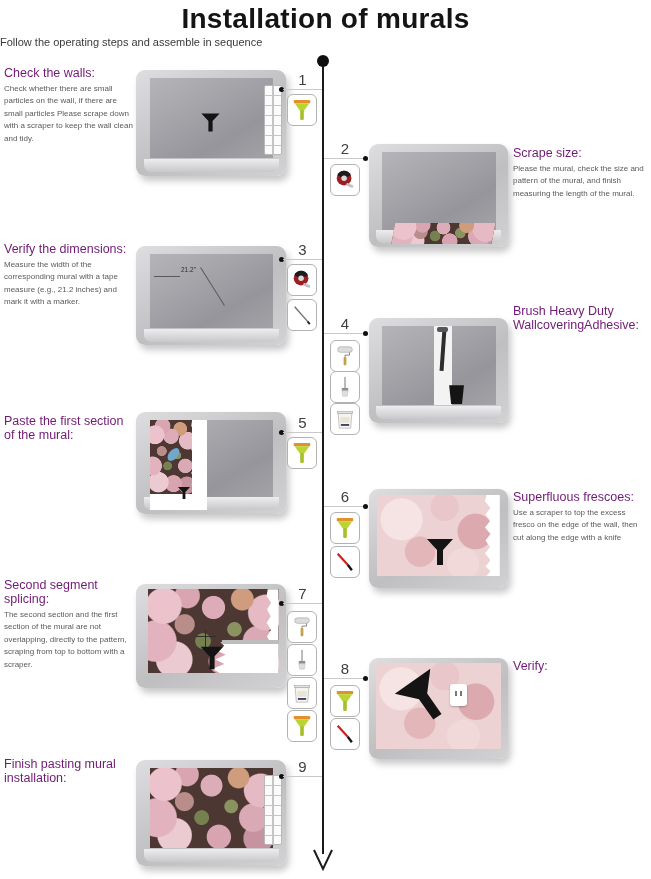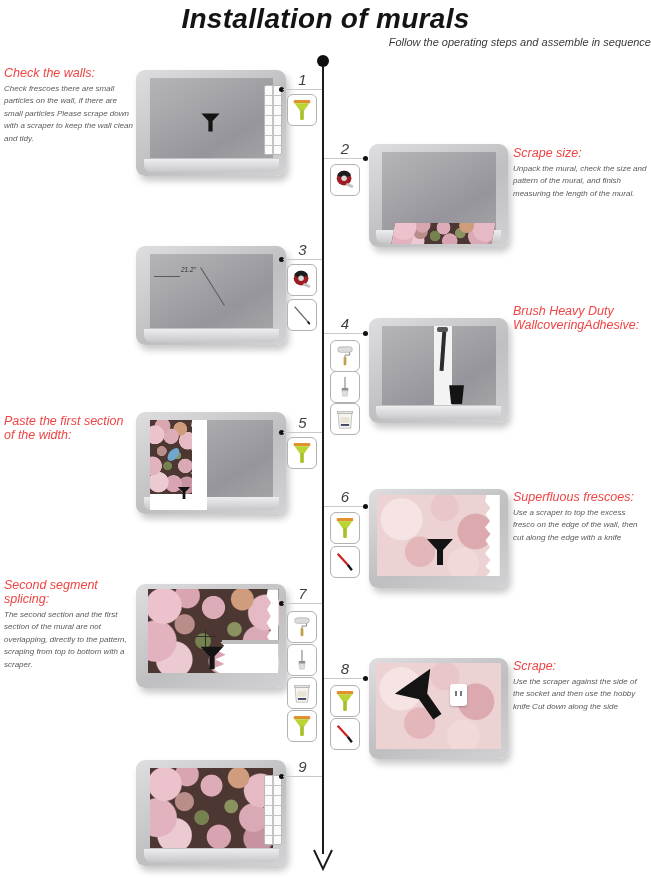--- a/index.html
+++ b/index.html
@@ -1,33 +1,33 @@
 <!DOCTYPE html>
 <html><head>
 <meta charset="utf-8">
 <style>
   html,body{margin:0;padding:0;background:#fff;}
   #canvas{position:relative;width:651px;height:879px;background:#fff;overflow:hidden;
-          font-family:"Liberation Sans",sans-serif;font-style:italic;}
+          font-family:"Liberation Sans",sans-serif;}
   .title{position:absolute;top:3px;left:0;right:0;text-align:center;
          font-size:28px;font-weight:700;color:#141414;letter-spacing:.3px;}
-  .subtitle{position:absolute;top:36px;left:0;right:0;text-align:right;
+  .subtitle{position:absolute;top:36px;left:0;right:0;text-align:left;
             font-size:11px;color:#3a3a3a;}
   
   .tl-line{position:absolute;left:322px;top:62px;width:2px;height:792px;background:#1b1b1b;}
   .tl-circle{position:absolute;left:317px;top:55px;width:12px;height:12px;border-radius:50%;background:#0f0f0f;}
   .tl-arrow{position:absolute;left:312px;top:846px;}
   
   .stepnum{position:absolute;text-align:center;font-size:15px;color:#3e3e3e;font-weight:400;}
   .connector{position:absolute;height:1px;background:#c9c9c9;}
   .cdot{position:absolute;width:5px;height:5px;border-radius:50%;background:#101010;}
   .iconbox{position:absolute;width:30px;height:32px;border:1px solid #b2b2b2;border-radius:6px;
            background:#fff;display:flex;align-items:center;justify-content:center;box-sizing:border-box;}
   .textblock{position:absolute;}
-  .textblock h3{margin:0 0 3px;font-size:12.5px;font-weight:400;color:#ef4444;line-height:1.12;}
+  .textblock h3{margin:0 0 3px;font-size:12.5px;font-weight:400;color:#701a75;line-height:1.12;}
   .textblock p{margin:0;font-size:8px;color:#5a5a5a;line-height:1.55;}
   
   .room{position:absolute;border-radius:9px;
         background:linear-gradient(150deg,#dedee0 0%,#bfbfc1 55%,#d2d2d4 100%);
         box-shadow:3px 5px 7px rgba(0,0,0,.22);}
   .wall{position:absolute;left:9%;right:9%;top:8%;bottom:17%;
         background:linear-gradient(150deg,#b5b5b9,#95959b 70%,#a3a3a7);}
   .floorstrip{position:absolute;left:5%;right:5%;bottom:3.5%;height:13%;
         background:linear-gradient(#ededef,#c8c8ca);border-radius:0 0 7px 7px;}
   .ladder{position:absolute;background:#fbfbfb;border:1px solid #b8b8b8;border-radius:2px;
@@ -72,21 +72,21 @@
   <div class="subtitle">Follow the operating steps and assemble in sequence</div>
 
   <div class="tl-line"></div>
   <div class="tl-circle"></div>
   <svg class="tl-arrow" width="22" height="26" viewBox="0 0 22 26">
     <path d="M2 4 L11 23 L20 4" fill="none" stroke="#1b1b1b" stroke-width="2"></path>
   </svg>
 
   <div class="textblock" style="left:4px;top:66px;width:130px">
     <h3>Check the walls:</h3>
-    <p>Check frescoes there are small particles on the wall, if there are small particles Please scrape down with a scraper to keep the wall clean and tidy.</p>
+    <p>Check whether there are small particles on the wall, if there are small particles Please scrape down with a scraper to keep the wall clean and tidy.</p>
   </div>
   <div class="room" style="left:136px;top:70px;width:150px;height:106px">
     <div class="wall"></div>
     <div class="floorstrip"></div>
     <svg class="sqsil" style="left:64px;top:42px" width="21" height="21" viewBox="0 0 30 30">
         <path d="M2 2 H28 L18 13 V28 H12 V13 Z" fill="#141414"></path>
       </svg>
     <div class="ladder" style="right:4px;top:14%;width:16px;height:64%"></div>
   </div>
   <div class="cdot" style="left:279px;top:87px"></div>
@@ -111,23 +111,27 @@
         <rect x="14" y="16" width="8" height="3" rx="1" fill="#c2c2c2" transform="rotate(22 14 16)"></rect>
       </svg>
   </div>
   <div class="room" style="left:369px;top:144px;width:139px;height:103px">
     <div class="wall"></div>
     <div class="floorstrip"></div>
     <div class="fl-dark" style="position:absolute;left:16%;right:9%;bottom:2.5%;height:21%;clip-path:polygon(4% 0,100% 0,96% 100%,0 100%)"></div>
   </div>
   <div class="textblock" style="left:513px;top:146px;width:134px">
     <h3>Scrape size:</h3>
-    <p>Unpack the mural, check the size and pattern of the mural, and finish measuring the length of the mural.</p>
-  </div>
-
+    <p>Please the mural, check the size and pattern of the mural, and finish measuring the length of the mural.</p>
+  </div>
+
+  <div class="textblock" style="left:4px;top:242px;width:130px">
+    <h3>Verify the dimensions:</h3>
+    <p>Measure the width of the corresponding mural with a tape measure (e.g., 21.2 inches) and mark it with a marker.</p>
+  </div>
   <div class="room" style="left:136px;top:246px;width:150px;height:99px">
     <div class="wall"></div>
     <div class="floorstrip"></div>
     <span class="measure-label" style="left:30%;top:20%">21.2"</span>
     <div class="thinline" style="left:12%;top:30%;width:17%;height:1px"></div>
     <div class="thinline" style="left:36%;top:40%;width:30%;height:1px;transform:rotate(58deg)"></div>
   </div>
   <div class="cdot" style="left:279px;top:257px"></div>
   <div class="connector" style="left:283px;top:259px;width:39px"></div>
   <div class="stepnum" style="left:283px;top:241px;width:39px">3</div>
@@ -177,21 +181,21 @@
     <div style="position:absolute;left:47%;top:8%;width:13%;bottom:17%;background:#f3f3f3"></div>
     <div style="position:absolute;left:52%;top:10%;width:4px;height:40%;background:#2d2d2d;transform:rotate(4deg)"></div>
     <div style="position:absolute;left:49%;top:8.5%;width:11px;height:5px;background:#555;border-radius:2px"></div>
     <div style="position:absolute;left:56%;bottom:18%;width:14%;height:18%;background:#141414;clip-path:polygon(12% 0,88% 0,78% 100%,22% 100%)"></div>
   </div>
   <div class="textblock" style="left:513px;top:304px;width:135px">
     <h3>Brush Heavy Duty WallcoveringAdhesive:</h3>
   </div>
 
   <div class="textblock" style="left:4px;top:414px;width:130px">
-    <h3>Paste the first section of the width:</h3>
+    <h3>Paste the first section of the mural:</h3>
   </div>
   <div class="room" style="left:136px;top:412px;width:150px;height:102px">
     <div class="wall"></div>
     <div class="floorstrip"></div>
     <div style="position:absolute;left:9%;top:8%;width:38%;bottom:4%;background:#fff"></div>
     <div class="fl-dark" style="position:absolute;left:9%;top:8%;width:28%;bottom:20%"></div>
     <div style="position:absolute;left:22%;top:34%;width:9px;height:15px;border-radius:50%;background:#6fa8cc;transform:rotate(40deg)"></div>
     <div class="torn-v" style="left:36%;top:8%;width:7%;bottom:20%"></div>
     <svg class="sqsil" style="left:27%;bottom:14%" width="14" height="14" viewBox="0 0 30 30">
         <path d="M2 2 H28 L18 13 V28 H12 V13 Z" fill="#141414"></path>
@@ -304,25 +308,25 @@
     <div class="fl-pink" style="position:absolute;left:5%;right:5%;top:5%;bottom:10%"></div>
     <div style="position:absolute;left:58%;top:26%;width:17px;height:22px;background:#fff;border-radius:3px;box-shadow:0 1px 2px rgba(0,0,0,.25)">
       <div style="position:absolute;left:5px;top:7px;width:2px;height:5px;background:#777"></div>
       <div style="position:absolute;left:10px;top:7px;width:2px;height:5px;background:#777"></div>
     </div>
     <svg class="sqsil" style="left:22%;top:16%;transform:rotate(-35deg)" width="50" height="50" viewBox="0 0 30 30">
         <path d="M2 2 H28 L18 13 V28 H12 V13 Z" fill="#141414"></path>
       </svg>
   </div>
   <div class="textblock" style="left:513px;top:659px;width:135px">
-    <h3>Scrape:</h3>
-    <p>Use the scraper against the side of the socket and then use the hobby knife Cut down along the side</p>
+    <h3>Verify:</h3>
   </div>
 
   <div class="textblock" style="left:4px;top:757px;width:130px">
+    <h3>Finish pasting mural installation:</h3>
   </div>
   <div class="room" style="left:136px;top:760px;width:150px;height:106px">
     <div class="wall fl-dark"></div>
     <div class="floorstrip"></div>
     <div class="ladder" style="right:4px;top:14%;width:16px;height:64%"></div>
   </div>
   <div class="cdot" style="left:279px;top:774px"></div>
   <div class="connector" style="left:283px;top:776px;width:39px"></div>
   <div class="stepnum" style="left:283px;top:758px;width:39px">9</div>
 

